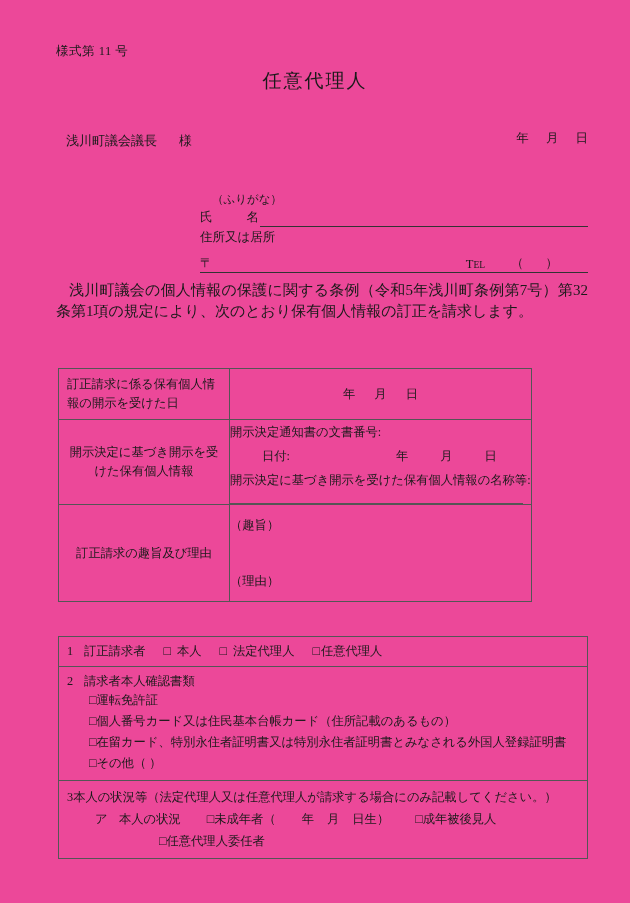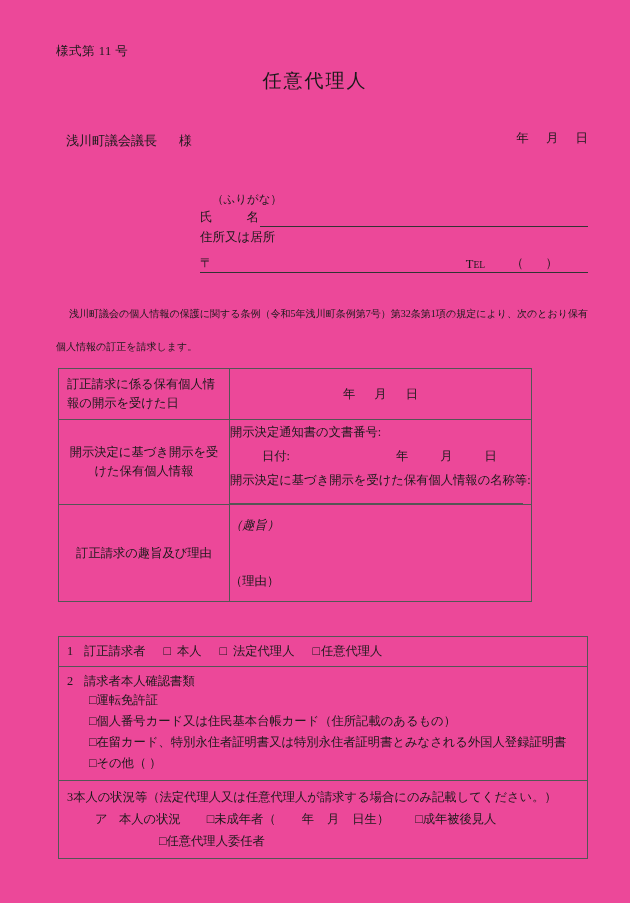--- a/index.html
+++ b/index.html
@@ -105,24 +105,24 @@
   }
   .tel-label .tel-t { font-size: 12.5px; }
   .tel-label .tel-el { font-size: 9.5px; }
   .paren-group { white-space: nowrap; padding-left: 26px; padding-right: 30px; }
   .paren-group .gap { display: inline-block; width: 22px; }
 
   
   .body-text {
     position: absolute;
     left: 56px;
-    top: 297px;
+    top: 280px;
     width: 532px;
-    font-size: 10px;
-    line-height: 33px;
+    font-size: 15px;
+    line-height: 21px;
     text-align: justify;
   }
   .body-text .indent { padding-left: 13px; }
 
   
   .main-table {
     position: absolute;
     left: 58px;
     top: 368px;
     width: 474px;
@@ -153,21 +153,21 @@
   .disclosure-cell div { line-height: 24px; }
   .disclosure-rule {
     border-bottom: 1px solid #555;
     margin-top: 11px;
     margin-right: 8px;
     height: 0;
   }
   .dt-inline span { margin-left: 32px; }
   .dt-inline .dt-pad { display: inline-block; width: 42px; }
   .reason-cell { padding: 7px 10px 10px 10px; height: 96px; }
-  .reason-cell .r1 { line-height: 20px; font-style: italic; }
+  .reason-cell .r1 { line-height: 20px; }
   .reason-cell .r2 { line-height: 20px; margin-top: 36px; font-family: Liberation Serif, serif; }
 
   
   .check-table {
     position: absolute;
     left: 58px;
     top: 636px;
     width: 530px;
     border-collapse: collapse;
     table-layout: fixed;

